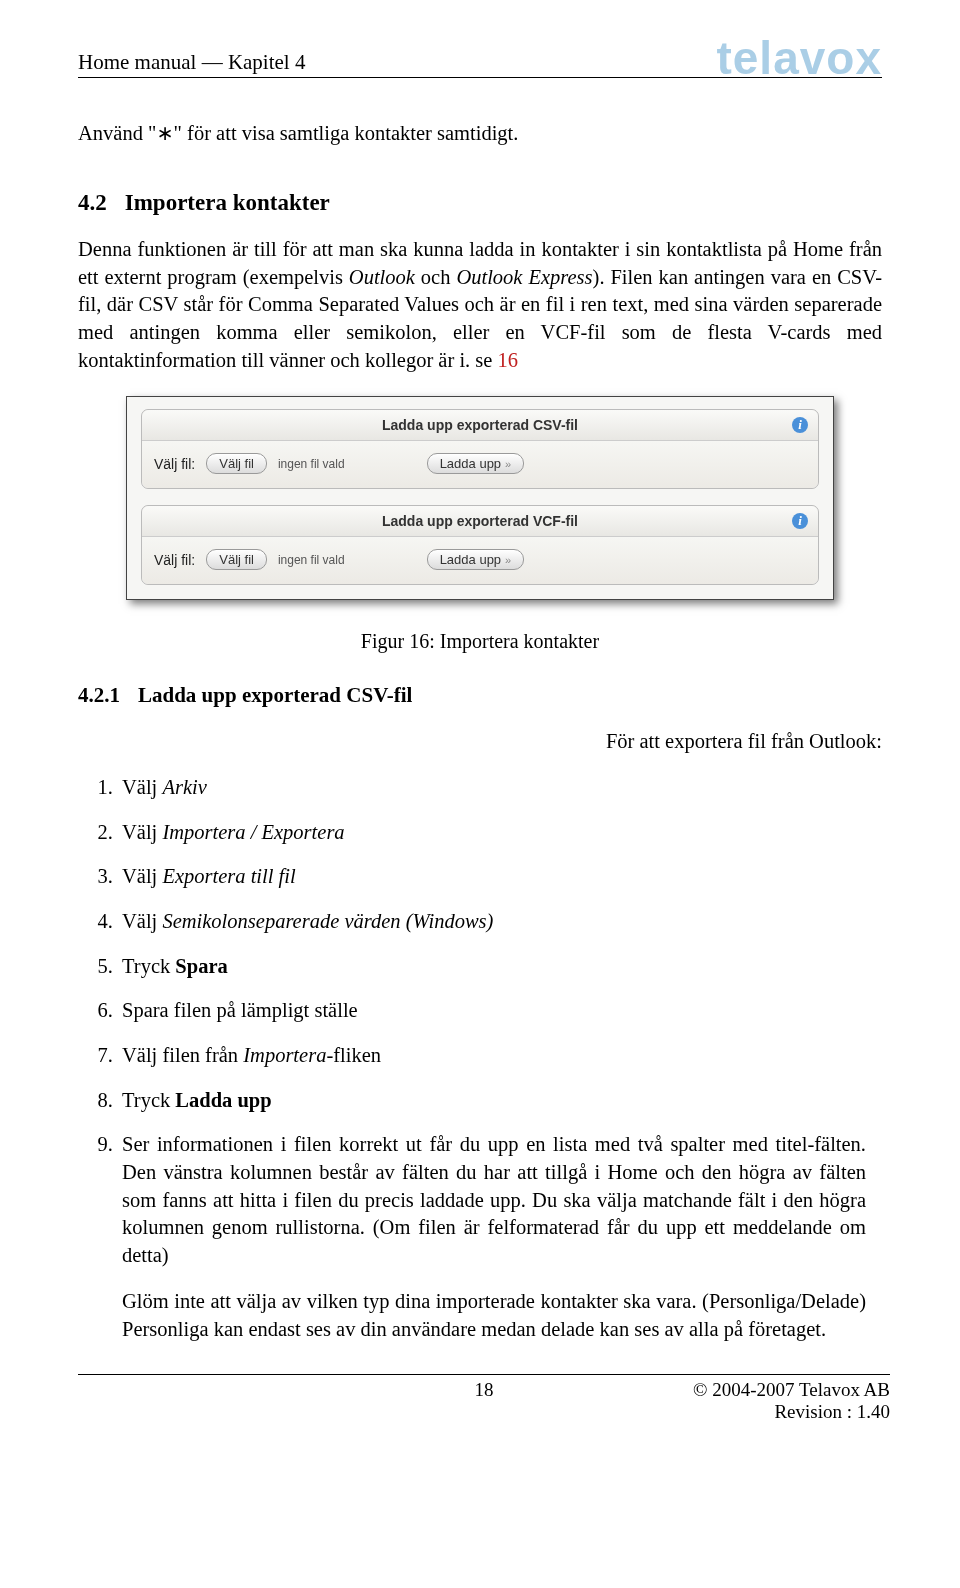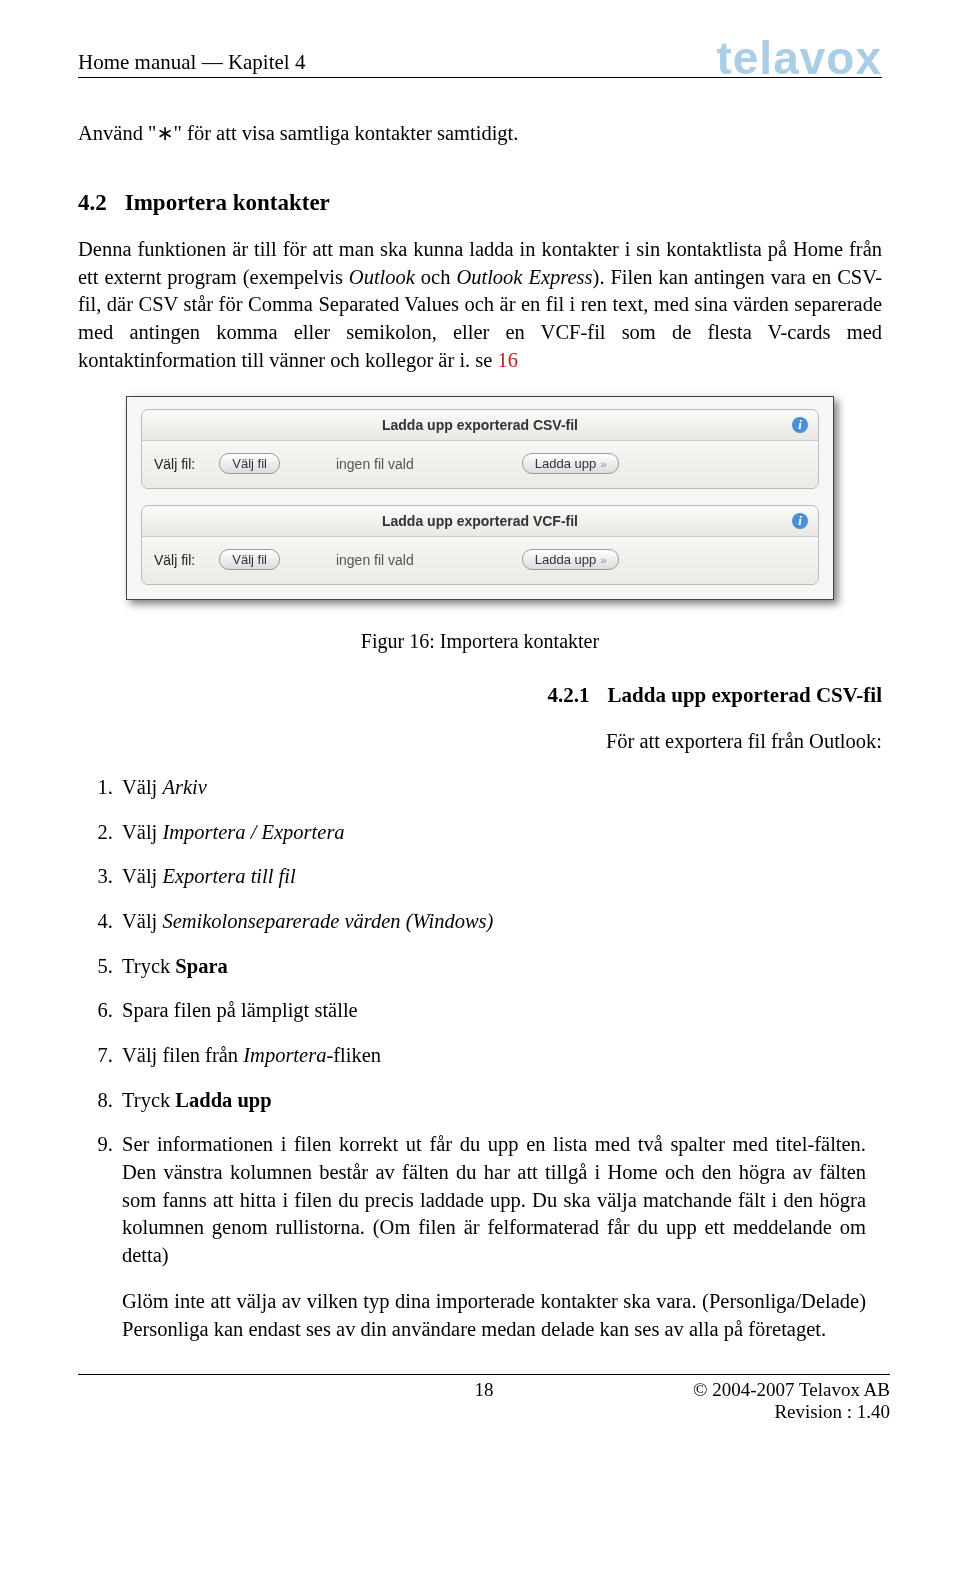--- a/index.html
+++ b/index.html
@@ -48,21 +48,20 @@
     margin-top: 42px;
     display: flex;
     gap: 18px;
   }
   .subsec-heading {
     font-size: 21px;
     font-weight: bold;
     margin-top: 30px;
     display: flex;
     gap: 18px;
-    justify-content: flex-end;
   }
   .italic { font-style: italic; }
   .bold { font-weight: bold; }
   .caption {
     text-align: center;
     font-size: 20px;
     margin-top: 30px;
   }
 
   
@@ -110,36 +109,36 @@
     line-height: 16px;
     text-align: center;
     font-weight: bold;
   }
   .panel-body {
     padding: 12px 12px 14px 12px;
     background: linear-gradient(#f6f6f3, #eceae5);
     border-radius: 0 0 7px 7px;
     display: flex;
     align-items: center;
-    gap: 24px;
+    gap: 11px;
     font-family: "Lucida Grande", Arial, sans-serif;
     font-size: 14px;
     color: #222;
   }
   .mac-btn {
     display: inline-block;
     padding: 2px 12px;
     border: 1px solid #9a9a9a;
     border-radius: 10px;
     background: linear-gradient(#ffffff, #dcdcdc);
     font-size: 13px;
     color: #333;
     box-shadow: 0 1px 1px rgba(255,255,255,0.6) inset;
   }
-  .nofile { color: #555; font-size: 14px; margin-left: 32px; }
+  .nofile { color: #555; font-size: 12px; }
   .chev { color: #888; margin-left: 4px; font-size: 11px; }
 
   
   ol.steps {
     font-size: 20.5px;
     line-height: 1.35;
     margin: 18px 16px 0 0;
     padding-left: 40px;
     text-align: justify;
   }

